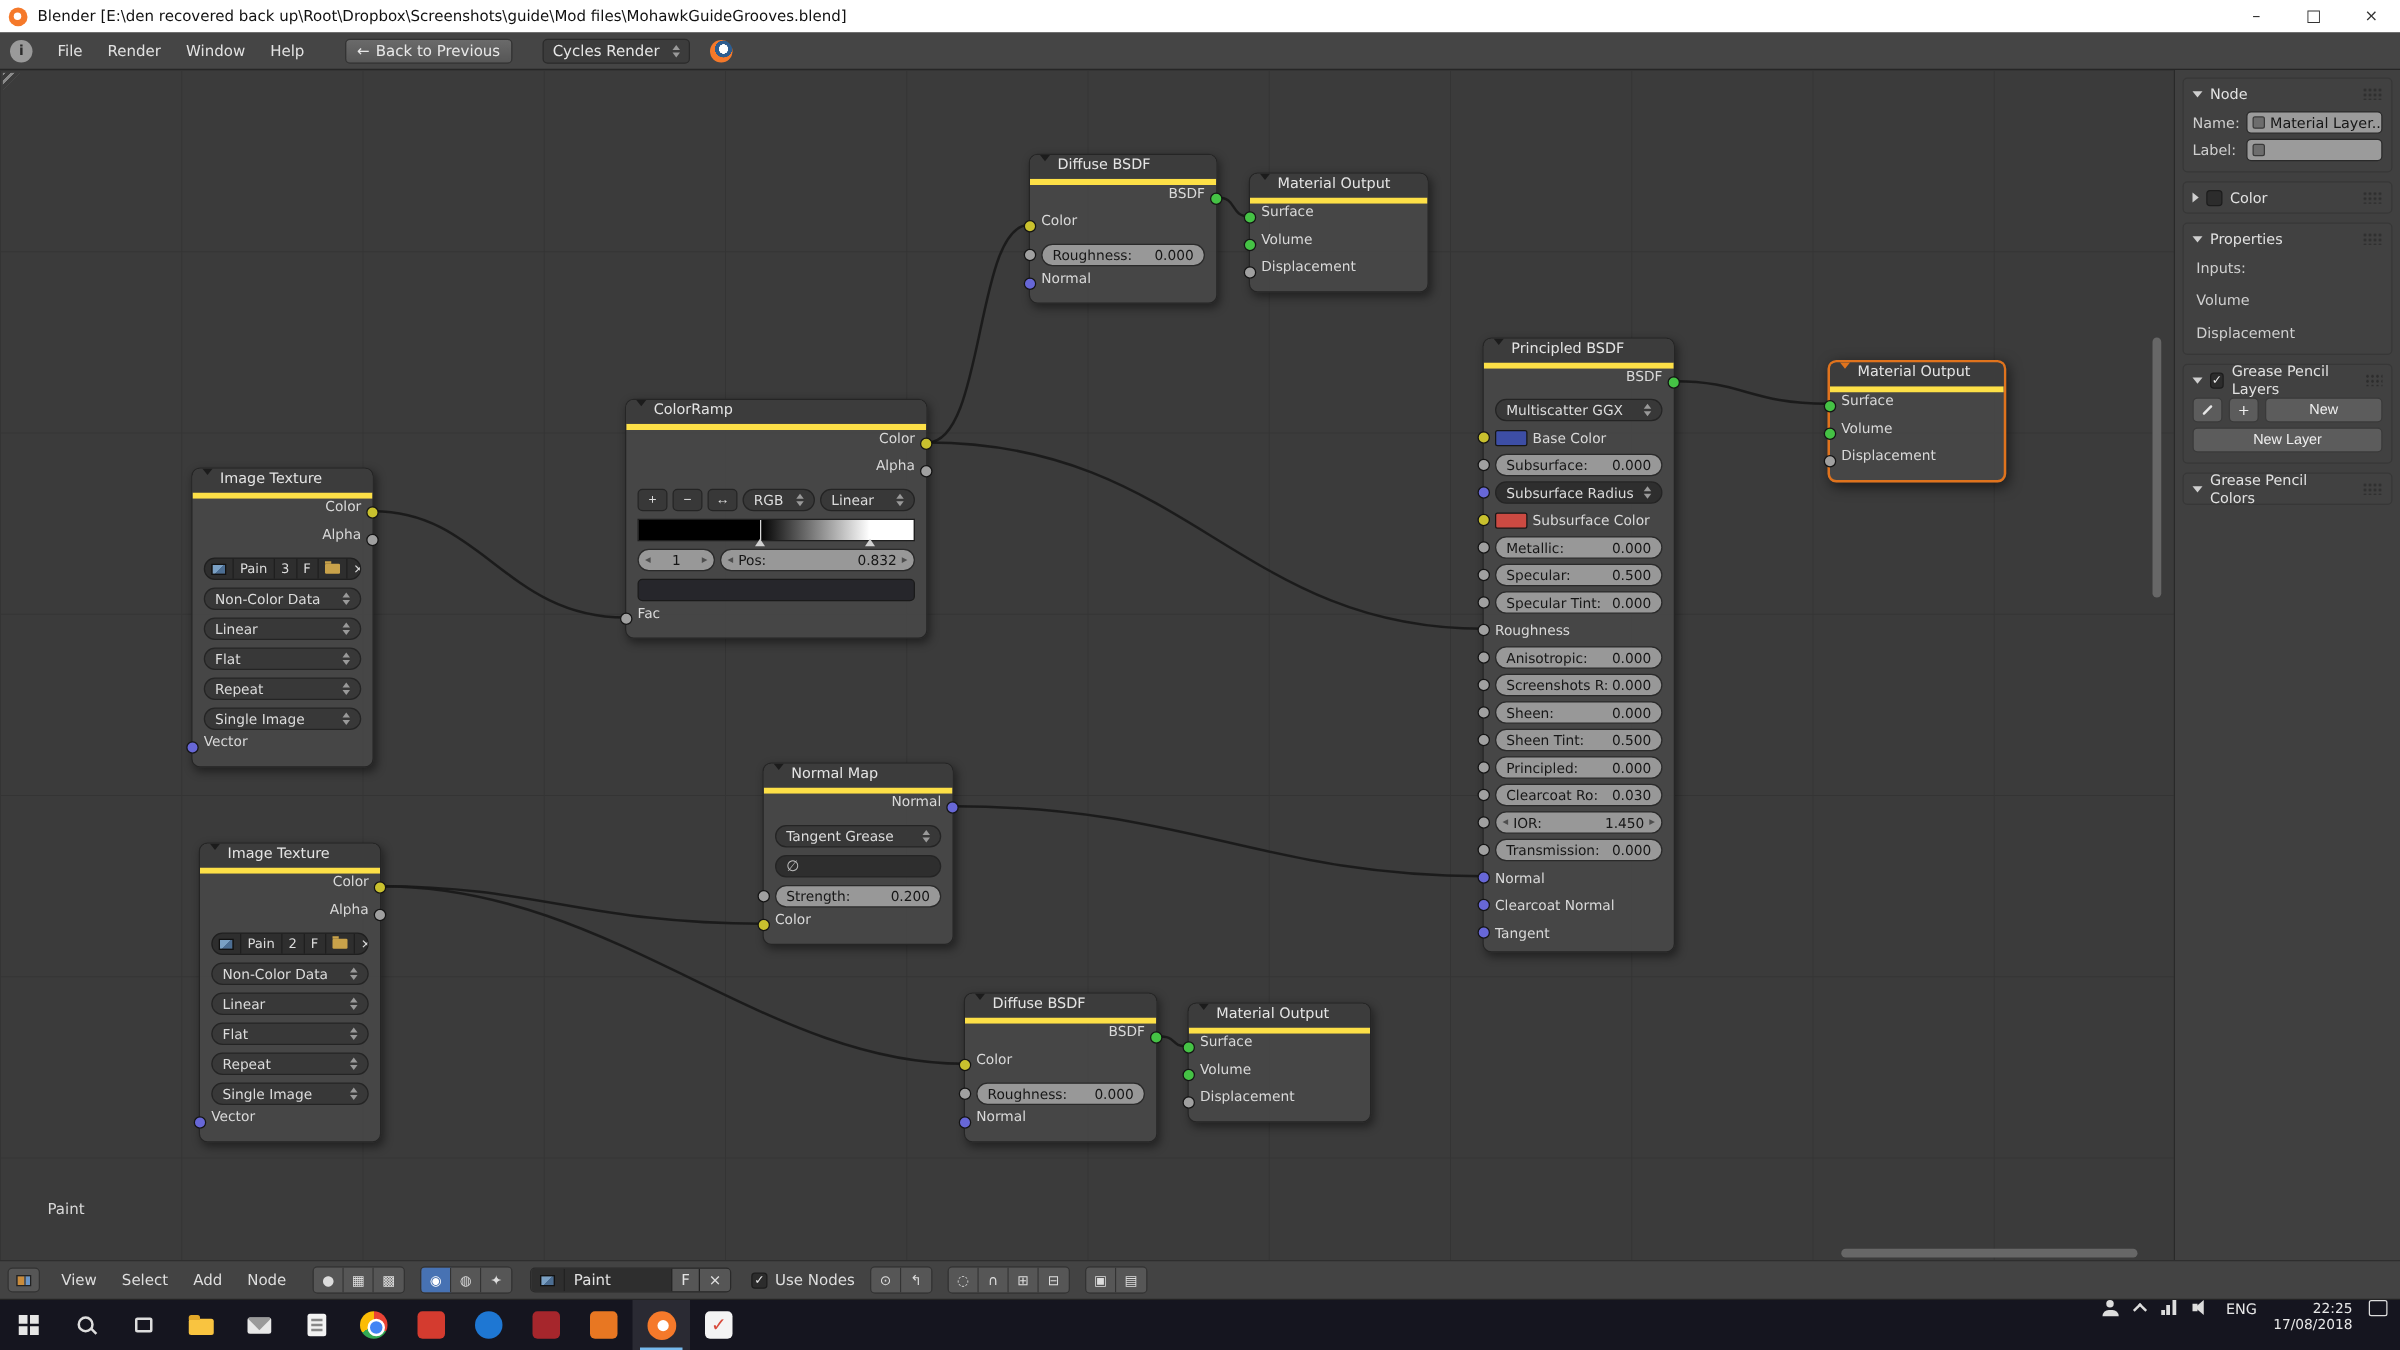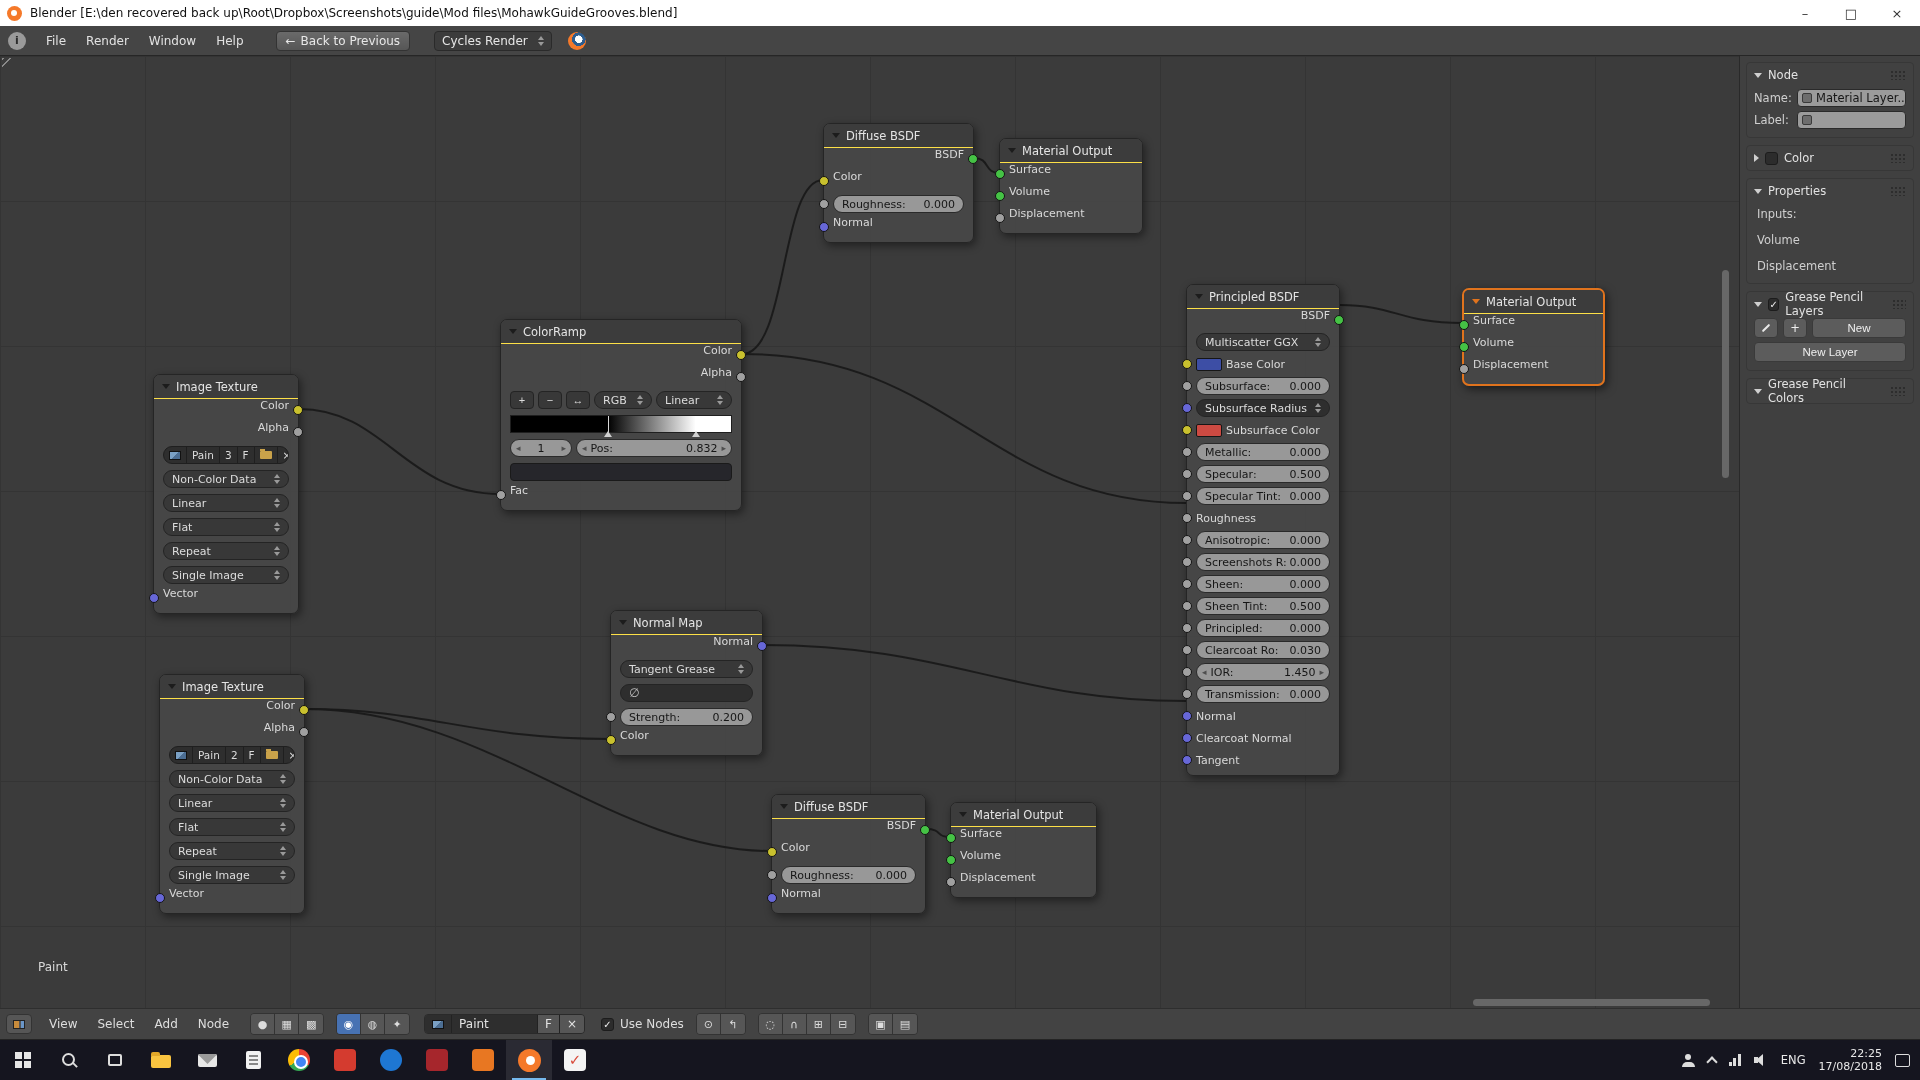--- a/index.html
+++ b/index.html
@@ -31,21 +31,21 @@
     clip-path:polygon(0 0,100% 0,0 100%)}
   .wires{position:absolute;top:0;left:0;z-index:1;pointer-events:none}
   .wires path{stroke:#191919;stroke-width:2;fill:none;opacity:.92}
   .paint-hint{position:absolute;left:38px;top:960px;color:#d8d8d8;font-size:12px;z-index:2}
   .vscroll{position:absolute;left:1722px;top:270px;width:7px;height:208px;background:#676767;border-radius:4px;z-index:3}
   .hscroll{position:absolute;left:1473px;top:999px;width:237px;height:7px;background:#676767;border-radius:4px;z-index:3}
 
   
   .node{position:absolute;background:rgba(70,70,70,.97);border:1px solid #252525;border-radius:7px;box-shadow:2px 3px 8px rgba(0,0,0,.45);color:#d9d9d9;font-size:11px;z-index:2;padding-bottom:4px}
   .node.selected{border:2px solid #e0731d;box-shadow:2px 3px 10px rgba(0,0,0,.55)}
-  .nhead{height:24px;display:flex;align-items:center;gap:6px;padding:0 8px;background:#3c3c3c;border-bottom:1px solid #fde047;border-radius:6px 6px 0 0;color:#e4e4e4;font-size:11.5px}
+  .nhead{height:24px;display:flex;gap:6px;padding:0 8px;background:#3c3c3c;border-bottom:5px solid #fde047;border-radius:6px 6px 0 0;color:#e4e4e4;font-size:11.5px}
   .node.selected .nhead{border-radius:5px 5px 0 0}
   .tri{width:0;height:0;border-left:4px solid transparent;border-right:4px solid transparent;border-top:5px solid #1c1c1c}
   .tri.orange{border-top-color:#e0731d}
   .srow{position:relative;height:22px;display:flex;align-items:flex-start;padding:0 9px}
   .srow.out{justify-content:flex-end}
   .prow{position:relative;height:22px;display:flex;align-items:center;padding:0 9px;gap:4px}
   .wrow{position:relative;height:24px;display:flex;align-items:center;padding:0 9px;gap:4px}
   .sk{position:absolute;top:50%;margin-top:-5px;width:10px;height:10px;border-radius:50%;border:1px solid #141414}
   .sk.in{left:-5px}.sk.out{right:-5px}
   .sk.yellow{background:#c9c12e}.sk.gray{background:#a0a0a0}.sk.green{background:#45c245}.sk.purple{background:#6767d7}
@@ -127,21 +127,21 @@
   .ico-mail::before{content:"";position:absolute;top:-8px;left:2px;width:15px;height:15px;background:#9a9a9a;transform:rotate(45deg)}
   .ico-doc{width:15px;height:18px;background:#f2f2f2;border-radius:2px;position:relative}
   .ico-doc::before{content:"";position:absolute;left:3px;top:4px;width:9px;height:1.5px;background:#888;box-shadow:0 4px 0 #888,0 8px 0 #888}
   .ico-chrome{width:22px;height:22px;border-radius:50%;background:conic-gradient(#ea4335 0 33%,#34a853 33% 66%,#fbbc05 66% 100%);position:relative}
   .ico-chrome::after{content:"";position:absolute;left:6px;top:6px;width:10px;height:10px;border-radius:50%;background:#4285f4;border:2px solid #fff}
   .appsq{width:22px;height:22px;border-radius:4px}
   .appcirc{width:22px;height:22px;border-radius:50%}
   .ico-blend{width:23px;height:23px;border-radius:50%;background:#f5792a;position:relative}
   .ico-blend::after{content:"";position:absolute;left:8px;top:7px;width:9px;height:9px;border-radius:50%;background:#fff}
   .ico-checkapp{width:22px;height:22px;border-radius:4px;background:#f4f4f4;color:#d84b3c;font-weight:bold;display:flex;align-items:center;justify-content:center;font-size:15px}
-  .tray{margin-left:auto;display:flex;align-items:center;gap:13px;padding-right:10px}
+  .tray{margin-left:auto;display:flex;gap:13px;padding-right:10px}
   .ico-person{width:13px;height:13px;position:relative}
   .ico-person::before{content:"";position:absolute;left:3.5px;top:0;width:6px;height:6px;border-radius:50%;background:#ddd}
   .ico-person::after{content:"";position:absolute;left:0;bottom:0;width:13px;height:5px;border-radius:6px 6px 0 0;background:#ddd}
   .ico-chevup{width:8px;height:8px;border-left:2px solid #ddd;border-top:2px solid #ddd;transform:rotate(45deg);margin-top:4px}
   .ico-net{display:flex;align-items:flex-end;gap:1.5px;height:12px}
   .ico-net b{width:3px;background:#ddd}
   .ico-spk{position:relative;width:14px;height:12px}
   .ico-spk::before{content:"";position:absolute;left:0;top:3px;width:4px;height:6px;background:#ddd}
   .ico-spk::after{content:"";position:absolute;left:2px;top:0;width:0;height:0;border-top:6px solid transparent;border-bottom:6px solid transparent;border-right:7px solid #ddd}
   .clock{text-align:right;font-size:11px;line-height:13px}
@@ -498,21 +498,21 @@
     <div class="srow">
         <i class="sk in green"></i>
         <span>Volume</span>
       </div>
     <div class="srow">
         <i class="sk in gray"></i>
         <span>Displacement</span>
       </div>
   </div>
 
-  <div class="node" style="left:1186px;top:284px;width:154px">
+  <div class="node" style="left:1186px;top:270px;width:154px">
     <div class="nhead">
       <span class="tri"></span>
       <span>Principled BSDF</span>
     </div>
     <div class="srow out">
         <span>BSDF</span>
         <i class="sk out green"></i>
       </div>
     <div class="prow">
         <div class="drop">

